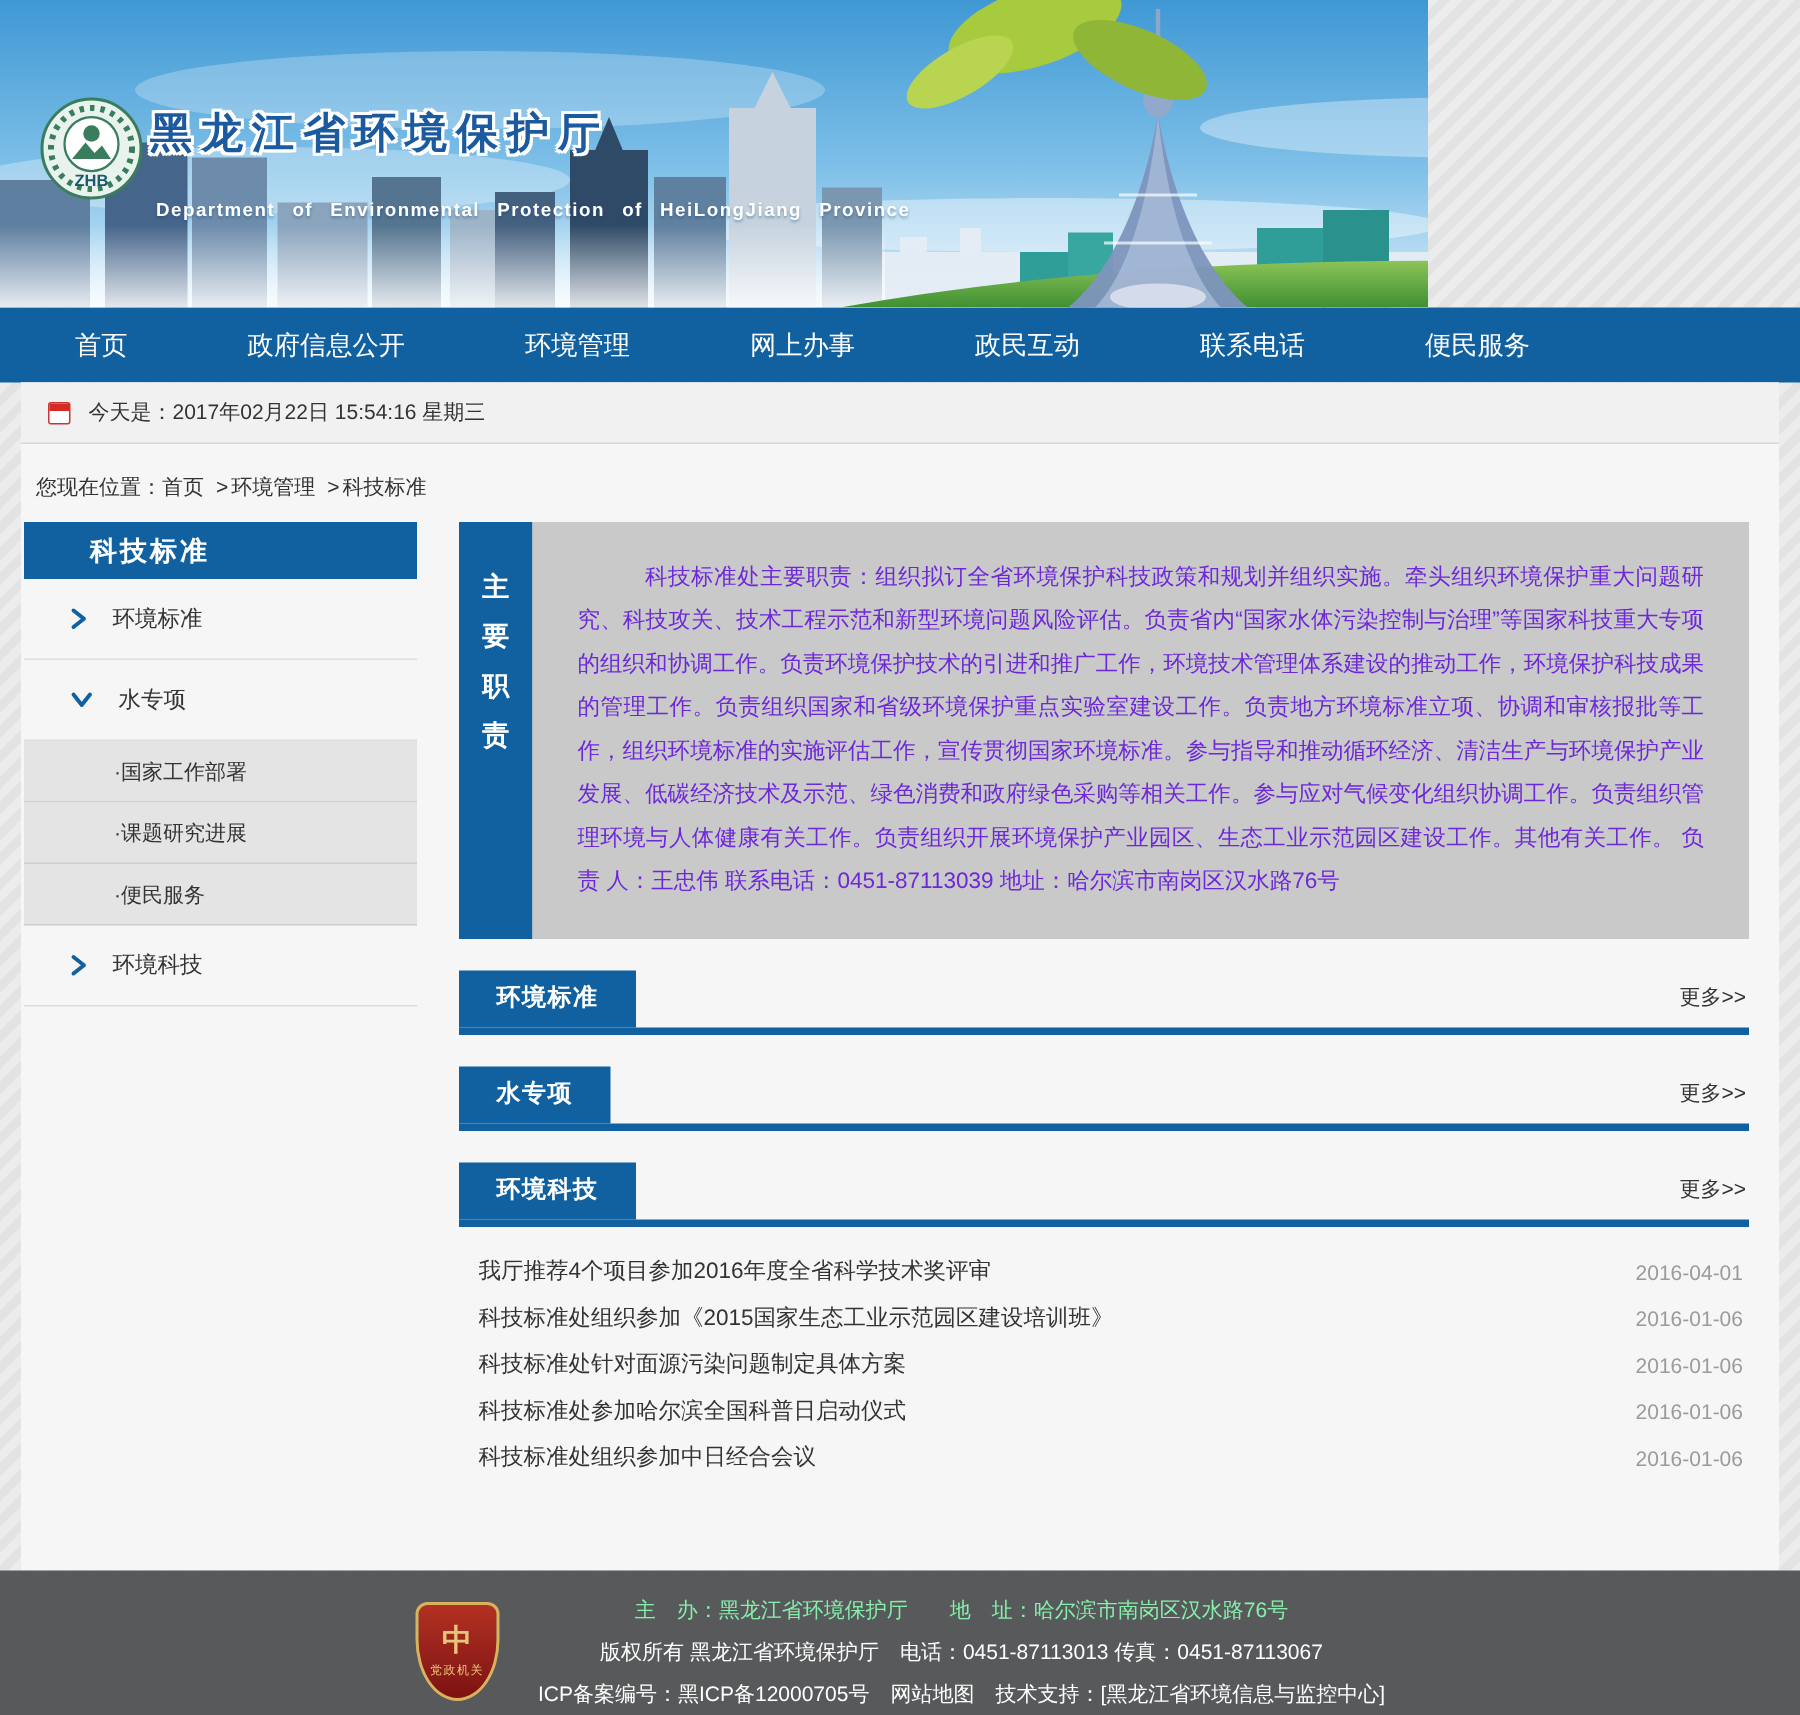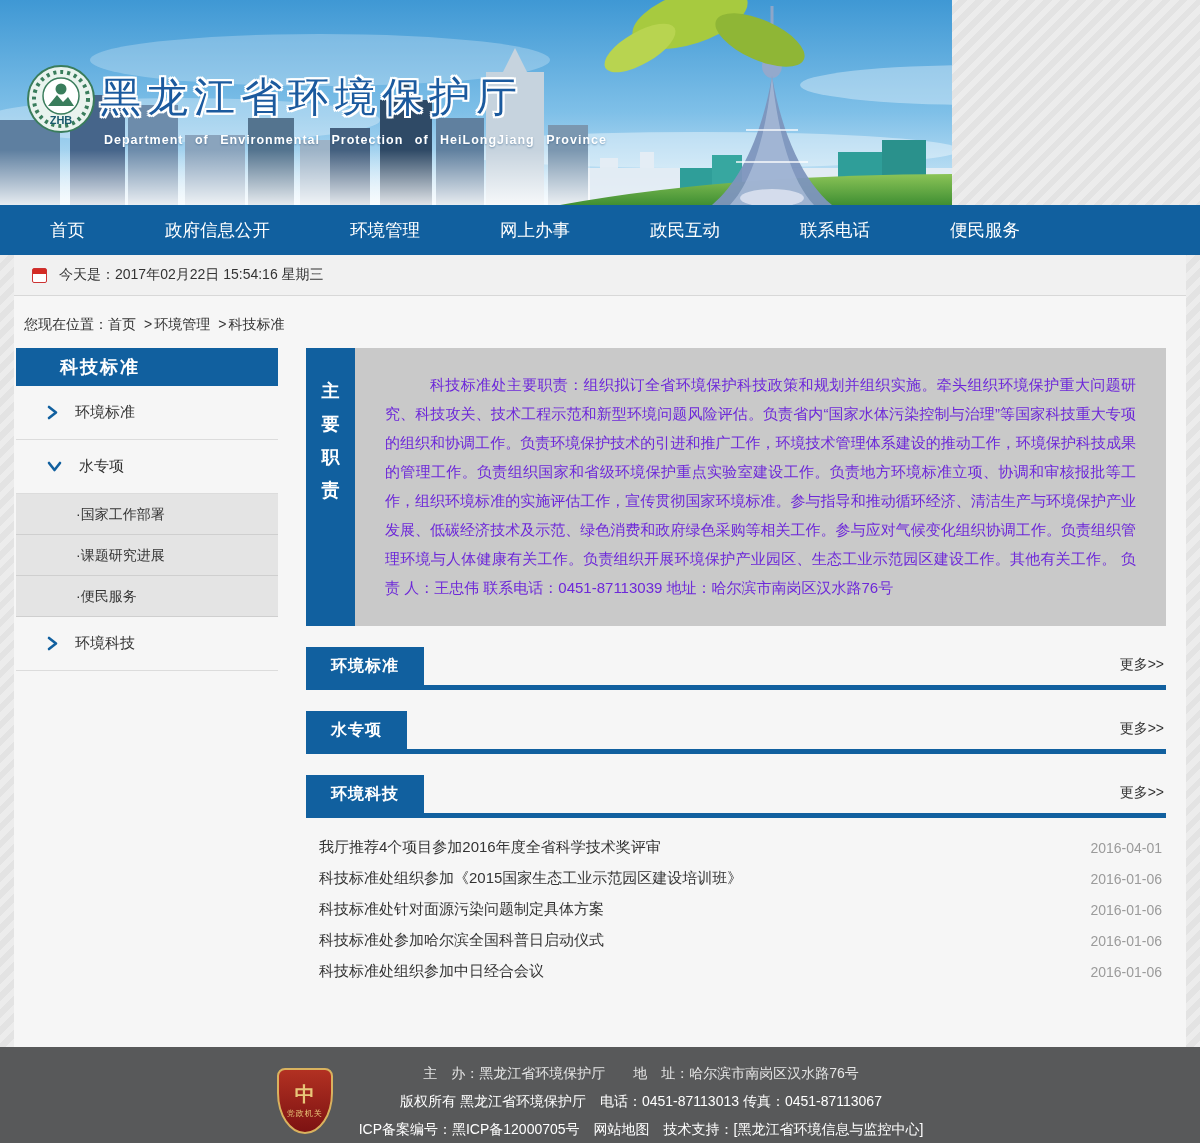--- a/index.html
+++ b/index.html
@@ -8,21 +8,21 @@
     font-family:"Liberation Sans","DejaVu Sans",sans-serif;
     background:repeating-linear-gradient(135deg,#ececec 0 6px,#e3e3e3 6px 12px);
     color:#333;
   }
   
   .header { position:relative; width:952px; height:205px; overflow:hidden; }
   .header svg.sky { position:absolute; inset:0; display:block; }
   .logo { position:absolute; left:26px; top:64px; width:70px; height:70px; }
   .site-title {
     position:absolute; left:100px; top:70px;
-    font-size:41px; font-weight:normal; color:#1b5a9e; letter-spacing:6px;
+    font-size:28px; font-weight:bold; color:#1b5a9e; letter-spacing:6px;
     text-shadow:-2px -2px 0 #fff, 2px -2px 0 #fff, -2px 2px 0 #fff, 2px 2px 0 #fff,
                  0 -2px 0 #fff, 0 2px 0 #fff, -2px 0 0 #fff, 2px 0 0 #fff;
     white-space:nowrap;
   }
   .site-subtitle {
     position:absolute; left:104px; top:133px;
     font-size:12.5px; font-weight:bold; color:#ffffff;
     letter-spacing:1px; word-spacing:7px; white-space:nowrap;
     text-shadow:0 1px 2px rgba(20,70,120,.45);
   }
@@ -88,21 +88,21 @@
             align-items:center; justify-content:center; gap:26px; }
   .badge { width:56px; height:66px; flex:0 0 auto;
            background:linear-gradient(#b23122,#7c1212);
            border:2px solid #d9b25e;
            border-radius:8px 8px 50% 50% / 8px 8px 62% 62%;
            display:flex; flex-direction:column; align-items:center; justify-content:center; }
   .badge-emblem { color:#e8c679; font-size:20px; font-weight:bold; line-height:22px; }
   .badge-label { color:#e8c679; font-size:8px; letter-spacing:1px; margin-top:3px; white-space:nowrap; }
   .footer-lines { text-align:center; }
   .footer-line { font-size:14px; line-height:28px; color:#ffffff; white-space:nowrap; }
-  .footer-line.gold { color:#e5e5e5; }
+  .footer-line.gold { color:#86efac; }
 </style>
 </head>
 <body>
 
 <div class="header">
   <svg class="sky" width="1200" height="205" viewBox="0 0 1200 205" preserveAspectRatio="none">
     <defs>
       <linearGradient id="skyg" x1="0" y1="0" x2="0" y2="1">
         <stop offset="0" stop-color="#3f98d4"></stop>
           <stop offset="0.55" stop-color="#7fc0e8"></stop>

